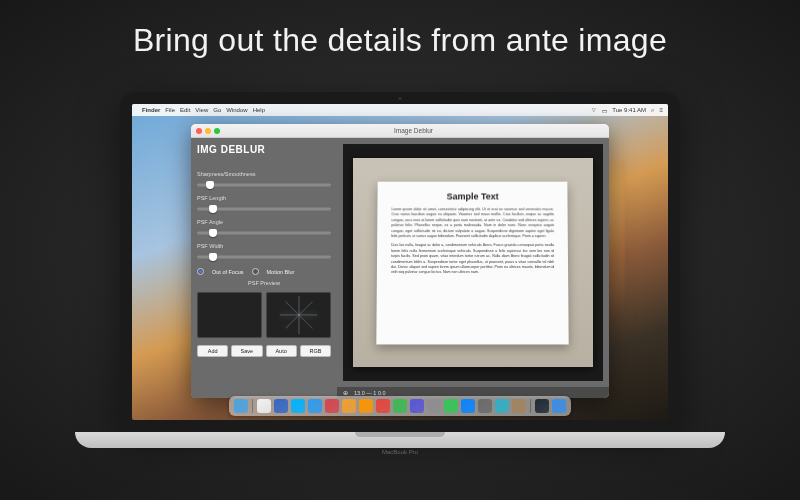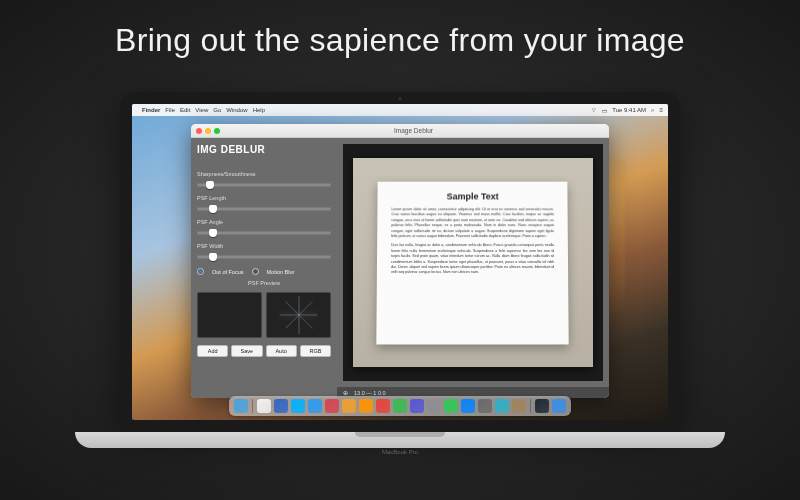--- a/index.html
+++ b/index.html
@@ -74,21 +74,21 @@
   .photo { width:92%; height:88%; background:linear-gradient(#c9c2b6,#b8b1a3); display:flex; align-items:center; justify-content:center; box-shadow:0 2px 8px rgba(0,0,0,.6);}
   .paper { width:80%; height:78%; background:#fbfbfb; transform:perspective(600px) rotateX(3deg); box-shadow:0 4px 10px rgba(0,0,0,.3); padding:10px 14px; color:#1a1a1a;}
   .paper h2 { text-align:center; font-size:9px; font-weight:700; margin-bottom:6px;}
   .para { font-size:3.6px; line-height:1.5; color:#333; text-align:justify; margin-bottom:4px; filter:blur(.15px);}
   .statusbar { height:11px; background:#4a4a4a; color:#ddd; font-size:5.5px; display:flex; align-items:center; padding:0 6px; gap:6px;}
   .statusbar .mag{font-size:6px;}
 </style>
 </head>
 <body>
 
-<div class="headline">Bring out the sapience from your image</div>
+<div class="headline">Bring out the details from ante image</div>
 
 <div class="laptop">
   <div class="screen-bezel">
     <div class="camera"></div>
     <div class="screen">
       <div class="wallpaper"></div>
 
       <div class="menubar">
         <span class="apple"></span>
         <span class="m" style="font-weight:600;">Finder</span>

